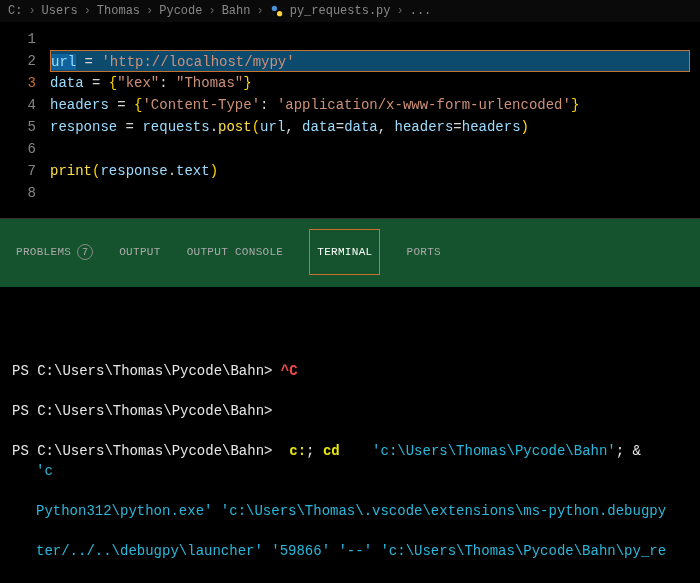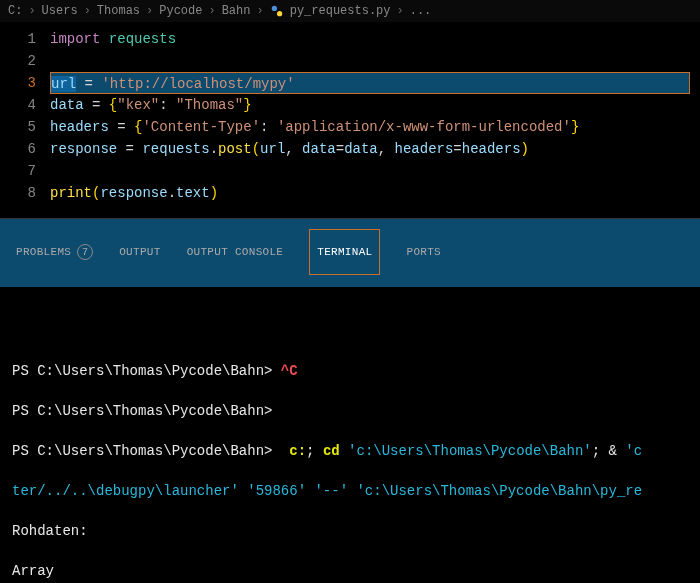--- a/index.html
+++ b/index.html
@@ -61,21 +61,21 @@
   .tok-par   { color: #ffd700; }
 
   .panel-tabs {
     display: flex;
     align-items: center;
     gap: 26px;
     padding: 10px 16px 12px 16px;
     border-top: 1px solid #333;
     font-size: 11px;
     color: #aaa;
-    background: #0c4a6e;
+    background: #14532d;
     letter-spacing: 0.3px;
   }
   .panel-tab { cursor: pointer; display: flex; align-items: center; gap: 6px; }
   .panel-tab.active {
     color: #fff;
     border: 1px solid #c9702a;
     padding: 16px 7px;
   }
   .badge {
     display: inline-flex;
@@ -89,21 +89,21 @@
   .terminal {
     padding: 6px 12px 12px 12px;
     font-size: 14px;
     line-height: 20px;
     color: #e8e8e8;
     white-space: pre-wrap;
     background: #000;
   }
   .t-red    { color: #f14c4c; font-weight: bold; }
   .t-yellow { color: #e5e510; font-weight: bold; }
-  .t-cyan   { color: #29b8db; }
+  .t-cyan   { color: #29b8db; margin-left: 24px; }
   .t-white  { color: #e8e8e8; text-align: center; }
   .t-blank  { height: 28px; }
 </style>
 </head>
 <body>
 
 <div class="breadcrumb">
   <span>C:</span>
   <span class="chev">›</span>
   <span>Users</span>
@@ -130,21 +130,20 @@
     <div class="ln">1</div>
     <div class="ln">2</div>
     <div class="ln" style="color:#c9702a">3</div>
     <div class="ln">4</div>
     <div class="ln">5</div>
     <div class="ln">6</div>
     <div class="ln">7</div>
     <div class="ln">8</div>
   </div>
   <div class="code">
-    <div class="line"><span class="tok-kw">import</span> <span class="tok-mod">requests</span></div>
     <div class="line"></div>
     <div class="line current"><span class="tok-var sel">url</span><span class="tok-op"> = </span><span class="tok-str">'http://localhost/mypy'</span></div>
     <div class="line"><span class="tok-var">data</span><span class="tok-op"> = </span><span class="tok-par">{</span><span class="tok-str">"kex"</span><span class="tok-op">: </span><span class="tok-str">"Thomas"</span><span class="tok-par">}</span></div>
     <div class="line"><span class="tok-var">headers</span><span class="tok-op"> = </span><span class="tok-par">{</span><span class="tok-str">'Content-Type'</span><span class="tok-op">: </span><span class="tok-str">'application/x-www-form-urlencoded'</span><span class="tok-par">}</span></div>
     <div class="line"><span class="tok-var">response</span><span class="tok-op"> = </span><span class="tok-var">requests</span><span class="tok-op">.</span><span class="tok-fn">post</span><span class="tok-par">(</span><span class="tok-var">url</span><span class="tok-op">, </span><span class="tok-var">data</span><span class="tok-op">=</span><span class="tok-var">data</span><span class="tok-op">, </span><span class="tok-var">headers</span><span class="tok-op">=</span><span class="tok-var">headers</span><span class="tok-par">)</span></div>
     <div class="line"></div>
     <div class="line"><span class="tok-fn">print</span><span class="tok-par">(</span><span class="tok-var">response</span><span class="tok-op">.</span><span class="tok-var">text</span><span class="tok-par">)</span></div>
   </div>
 </div>
 
@@ -165,20 +164,21 @@
   <div class="panel-tab">
     <span>PORTS</span>
   </div>
 </div>
 
 <div class="terminal">
 <div class="t-blank"></div>
 <div><span class="t-white">PS C:\Users\Thomas\Pycode\Bahn&gt;</span> <span class="t-red">^C</span></div>
 <div><span class="t-white">PS C:\Users\Thomas\Pycode\Bahn&gt;</span></div>
 <div><span class="t-white">PS C:\Users\Thomas\Pycode\Bahn&gt;</span><span> </span> <span class="t-yellow">c:</span><span class="t-white">; </span><span class="t-yellow">cd</span><span class="t-cyan"> 'c:\Users\Thomas\Pycode\Bahn'</span><span class="t-white">; &amp; </span><span class="t-cyan">'c</span></div>
+<div><span class="t-cyan">Python312\python.exe' 'c:\Users\Thomas\.vscode\extensions\ms-python.debugpy</span></div>
 <div><span class="t-cyan">ter/../..\debugpy\launcher' '59866' '--' 'c:\Users\Thomas\Pycode\Bahn\py_re</span></div>
 <div><span class="t-white">Rohdaten:</span></div>
 <div><span class="t-white">Array</span></div>
 
 
 
 
 
 </div>
 

